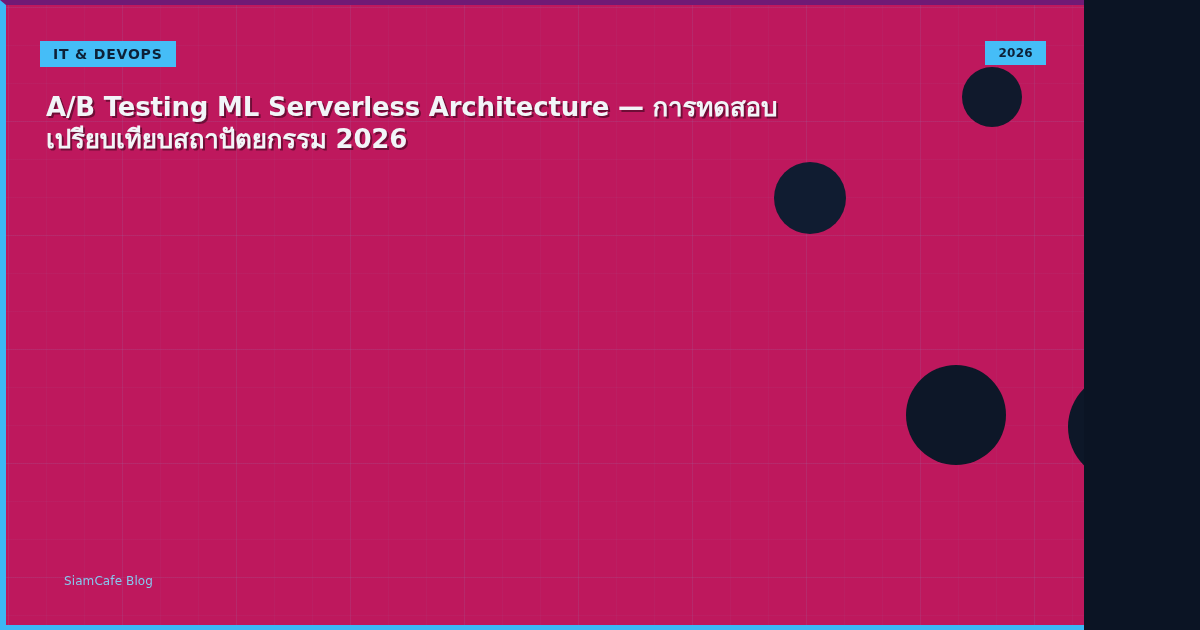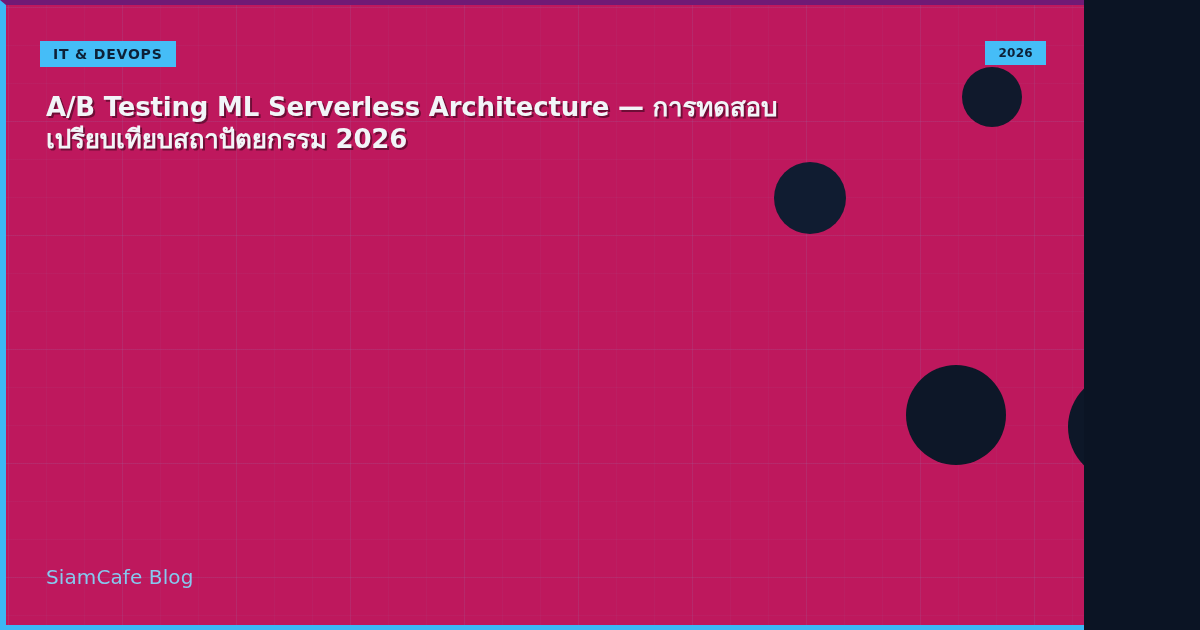--- a/index.html
+++ b/index.html
@@ -103,23 +103,24 @@
     letter-spacing: -0.2px;
     text-shadow: 2px 2px 0 rgba(0,0,0,0.42);
   }
 
   .spacer { flex: 1 1 auto; }
 
   .footer {
     margin: 0 0 6px 6px;
   }
   .site-name {
-    font-size: 20px;
+    font-size: 12px;
     color: #86c9ef;
     letter-spacing: 0.1px;
+    margin-left: 18px;
   }
 </style>
 </head>
 <body>
 
 <div class="og-card">
 
   <div class="grid-layer"></div>
 
   <div class="blob blob-a"></div>

